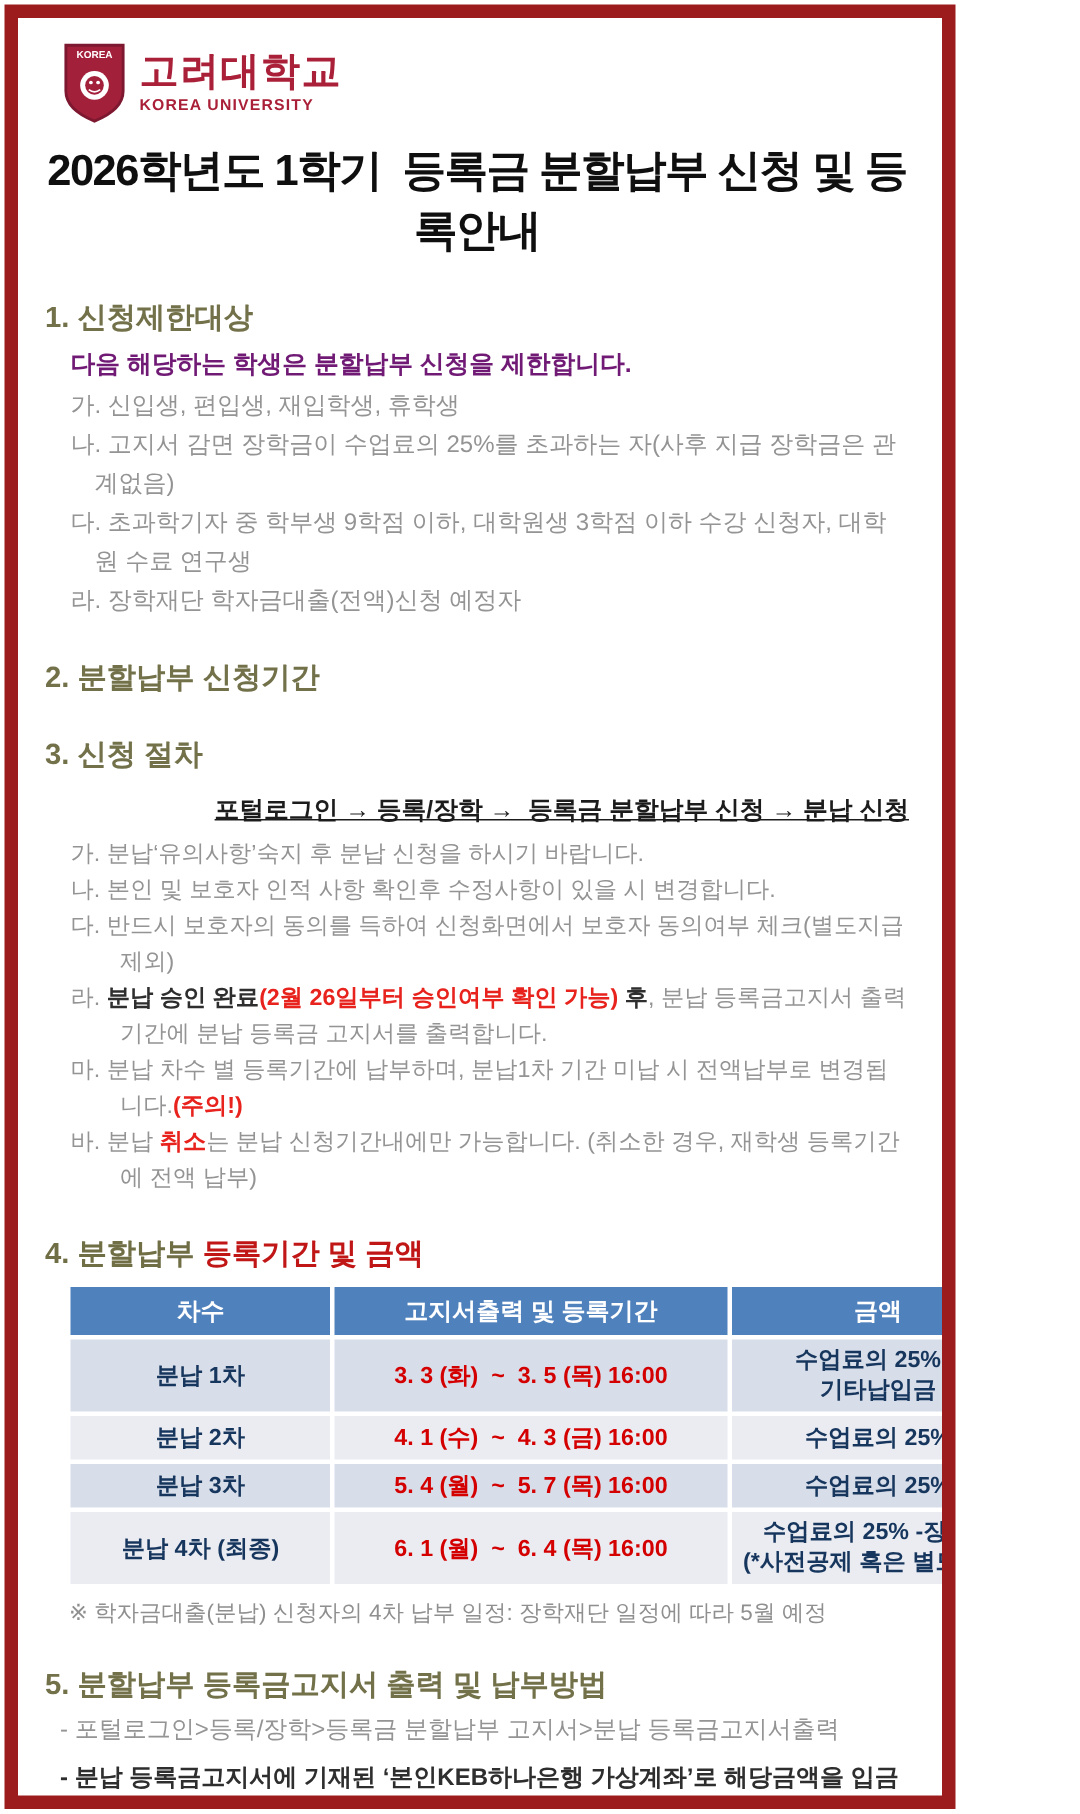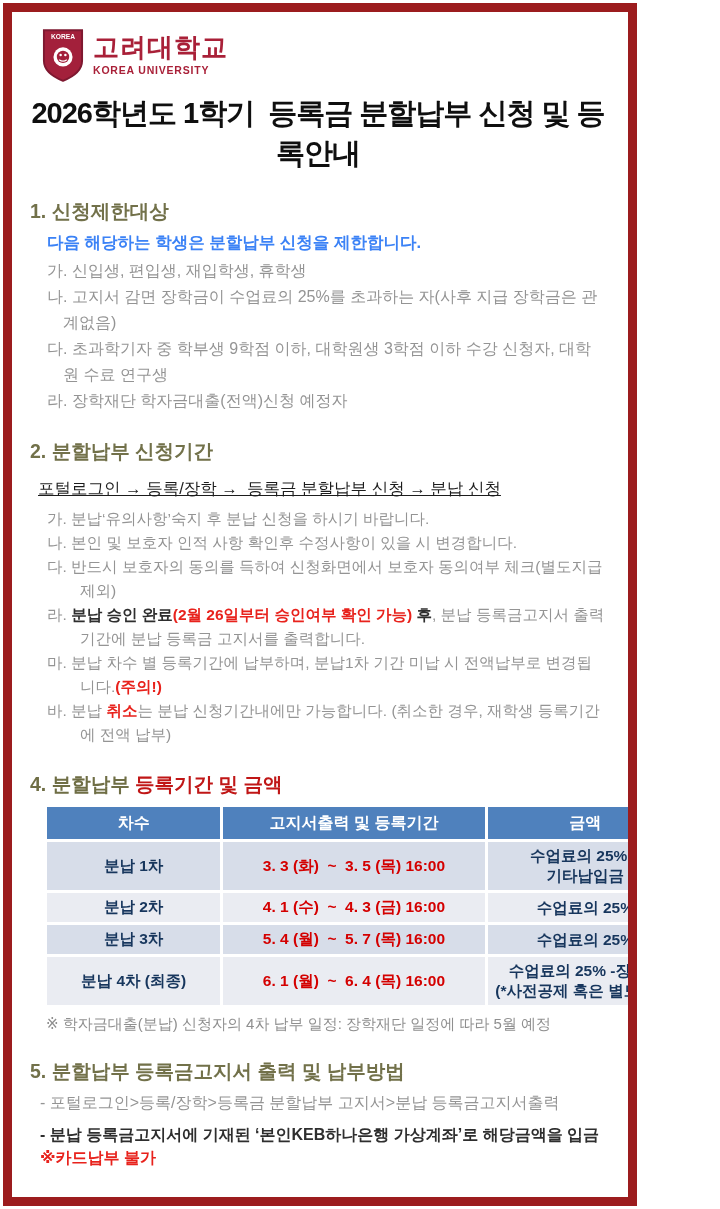--- a/index.html
+++ b/index.html
@@ -11,27 +11,27 @@
   
   .logo-row { display:flex; align-items:center; gap:9px; margin:8px 0 0 12px; }
   .logo-names { display:flex; flex-direction:column; line-height:1.05; }
   .logo-kr { font-size:26px; font-weight:800; color:#A92038; letter-spacing:1px; }
   .logo-en { font-size:10.5px; font-weight:700; color:#A92038; letter-spacing:0.8px; margin-top:3px; }
   .doc-title { margin-top:12px; text-align:center; font-size:29px; font-weight:900;
                color:#0f0f0f; letter-spacing:-1px; white-space:pre-wrap; }
 
   
   .sec-h { font-size:19.5px; font-weight:800; color:#72714A; margin:24px 0 0 0; }
-  .intro { margin:7px 0 0 17px; font-size:16.5px; font-weight:800; color:#3b82f6; }
+  .intro { margin:7px 0 0 17px; font-size:16.5px; font-weight:800; color:#701a75; }
   .plain-list { margin:4px 0 0 17px; }
   .plain-list .li { font-size:16px; color:#949494; line-height:26px;
                     padding-left:16px; text-indent:-16px; }
   .period-value { margin:11px 0 0 22px; font-size:18px; font-weight:800; color:#7E1A1E; white-space:pre-wrap; }
-  .proc-path { margin:13px 0 0 8px; font-size:16.5px; font-weight:400; color:#1c1c1c;
-               text-decoration:underline; white-space:pre-wrap; }
+  .proc-path { margin:13px 0 0 8px; font-size:16.5px; font-weight:700; color:#1c1c1c;
+               text-decoration:underline; white-space:pre-wrap;text-align:right; }
   .rich-list { margin:7px 0 0 17px; }
   .rich-list .li { font-size:15.5px; line-height:24px; padding-left:33px; text-indent:-33px; }
 
   
   .sg  { color:#949494; }
   .sb  { color:#2e2e2e; font-weight:800; }
   .sr  { color:#E8221C; font-weight:800; }
   .h4a { color:#6F6E45; }
   .h4b { color:#C01616; }
 
@@ -80,20 +80,21 @@
     <div class="intro">다음 해당하는 학생은 분할납부 신청을 제한합니다.</div>
     <div class="plain-list">
       <div class="li">가. 신입생, 편입생, 재입학생, 휴학생</div>
       <div class="li">나. 고지서 감면 장학금이 수업료의 25%를 초과하는 자(사후 지급 장학금은 관계없음)</div>
       <div class="li">다. 초과학기자 중 학부생 9학점 이하, 대학원생 3학점 이하 수강 신청자, 대학원 수료 연구생</div>
       <div class="li">라. 장학재단 학자금대출(전액)신청 예정자</div>
     </div>
 
     <div class="sec-h">2. 분할납부 신청기간</div>
 
+    <div class="sec-h">3. 신청 절차</div>
     <div class="proc-path">포털로그인 → 등록/장학 →  등록금 분할납부 신청 → 분납 신청</div>
     <div class="rich-list">
       <div class="li"><span class="sg">가. 분납‘유의사항’숙지 후 분납 신청을 하시기 바랍니다.</span></div>
       <div class="li"><span class="sg">나. 본인 및 보호자 인적 사항 확인후 수정사항이 있을 시 변경합니다.</span></div>
       <div class="li"><span class="sg">다. 반드시 보호자의 동의를 득하여 신청화면에서 보호자 동의여부 체크(별도지급 제외)</span></div>
       <div class="li"><span class="sg">라. </span><span class="sb">분납 승인 완료</span><span class="sr">(2월 26일부터 승인여부 확인 가능)</span><span class="sb"> 후</span><span class="sg">, 분납 등록금고지서 출력기간에 분납 등록금 고지서를 출력합니다.</span></div>
       <div class="li"><span class="sg">마. 분납 차수 별 등록기간에 납부하며, 분납1차 기간 미납 시 전액납부로 변경됩니다.</span><span class="sr">(주의!)</span></div>
       <div class="li"><span class="sg">바. 분납 </span><span class="sr">취소</span><span class="sg">는 분납 신청기간내에만 가능합니다. (취소한 경우, 재학생 등록기간에 전액 납부)</span></div>
     </div>
 

